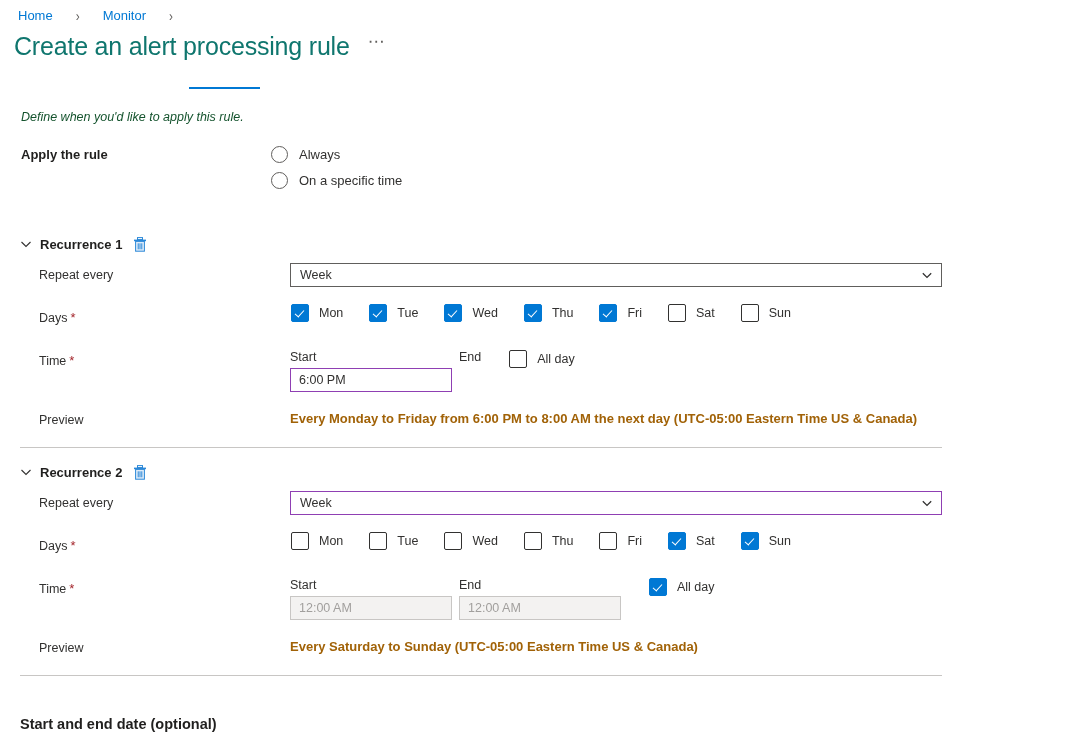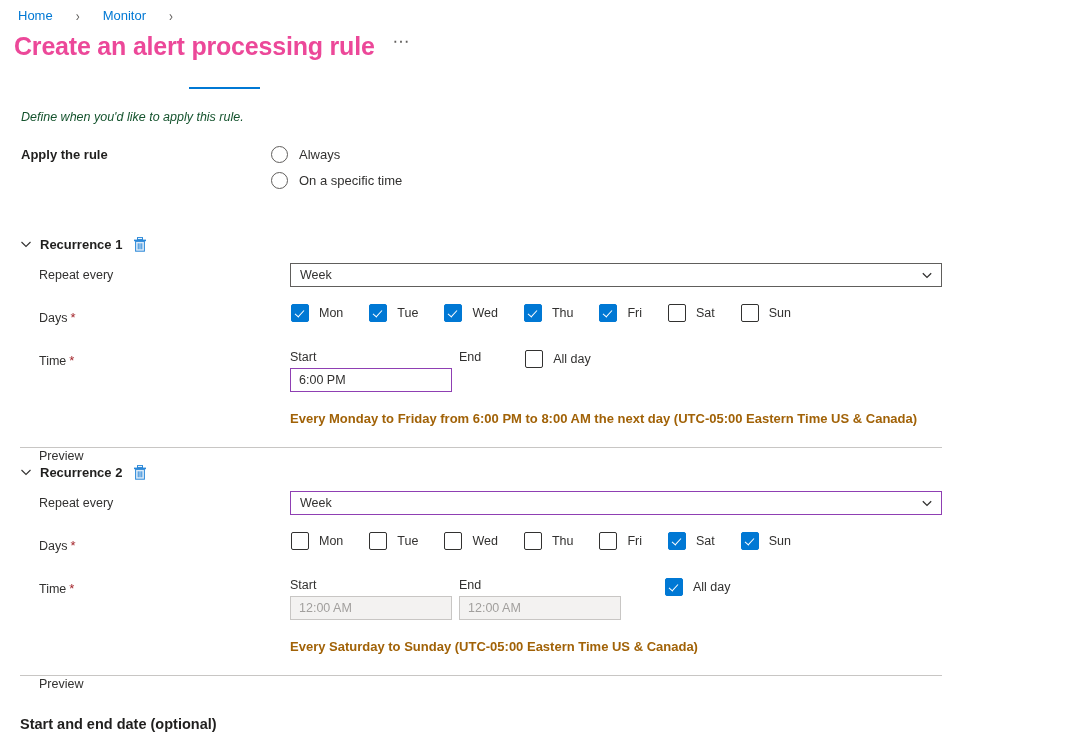--- a/index.html
+++ b/index.html
@@ -43,22 +43,22 @@
   
   .title-row {
     position: absolute;
     left: 14px;
     top: 30px;
     display: flex;
     align-items: center;
   }
   .page-title {
     font-size: 25px;
-    font-weight: 700;
-    color: #ec4899;
+    font-weight: 400;
+    color: #0f766e;
     letter-spacing: -0.2px;
     line-height: 32px;
   }
   .ellipsis-btn {
     margin-left: 18px;
     color: #605e5c;
     font-size: 17px;
     letter-spacing: 1px;
     cursor: pointer;
     line-height: 12px;
@@ -263,27 +263,27 @@
   }
   .tinput.disabled {
     border-color: #c8c6c4;
     background: #f3f2f1;
     color: #a19f9d;
   }
   .tfield.second { margin-left: 7px; }
   .allday {
     display: flex;
     align-items: center;
-    margin-left: 44px;
+    margin-left: 28px;
     padding-bottom: 2px;
     cursor: pointer;
   }
 
   
-  .preview-label { position: absolute; left: 39px; font-size: 12.5px; color: #323130; margin-top: 36px; }
+  .preview-label { position: absolute; left: 39px; font-size: 12.5px; color: #323130; }
   .preview-text  { position: absolute; left: 290px; font-size: 13px; color: #a16207; font-weight: bold; }
 
   
   .divider {
     position: absolute;
     left: 20px;
     width: 922px;
     height: 1px;
     background: #c8c6c4;
   }

